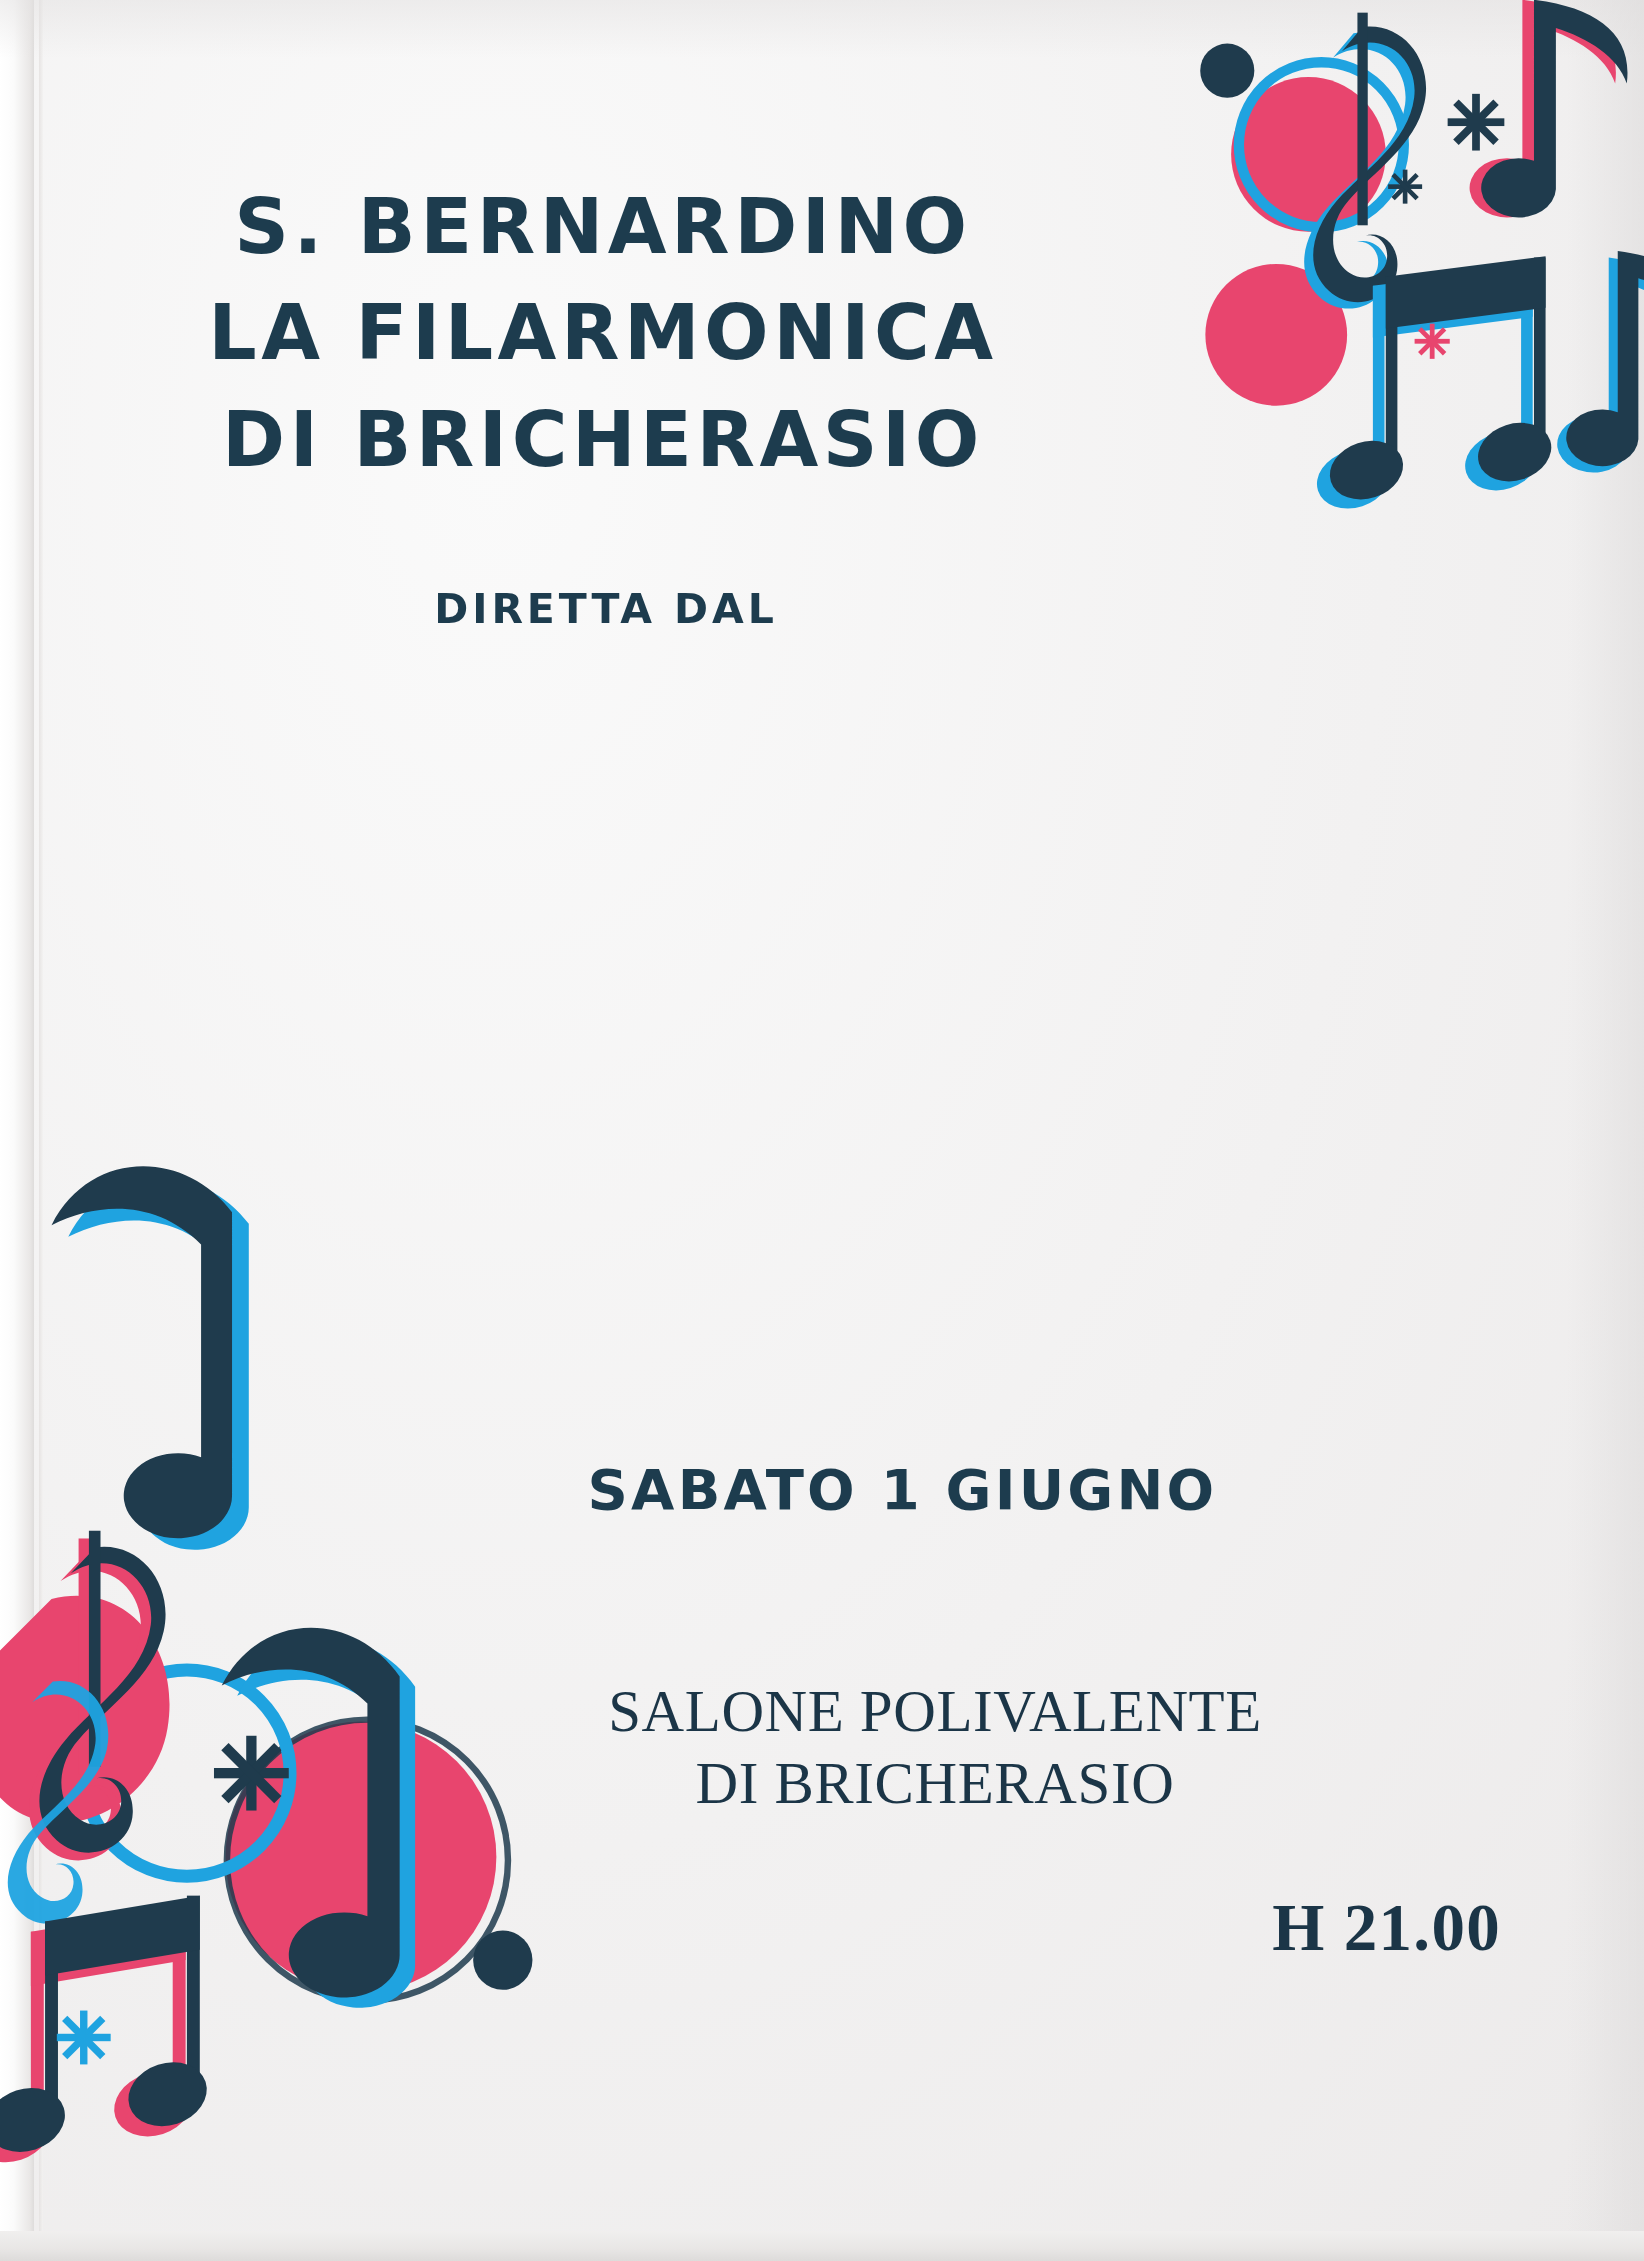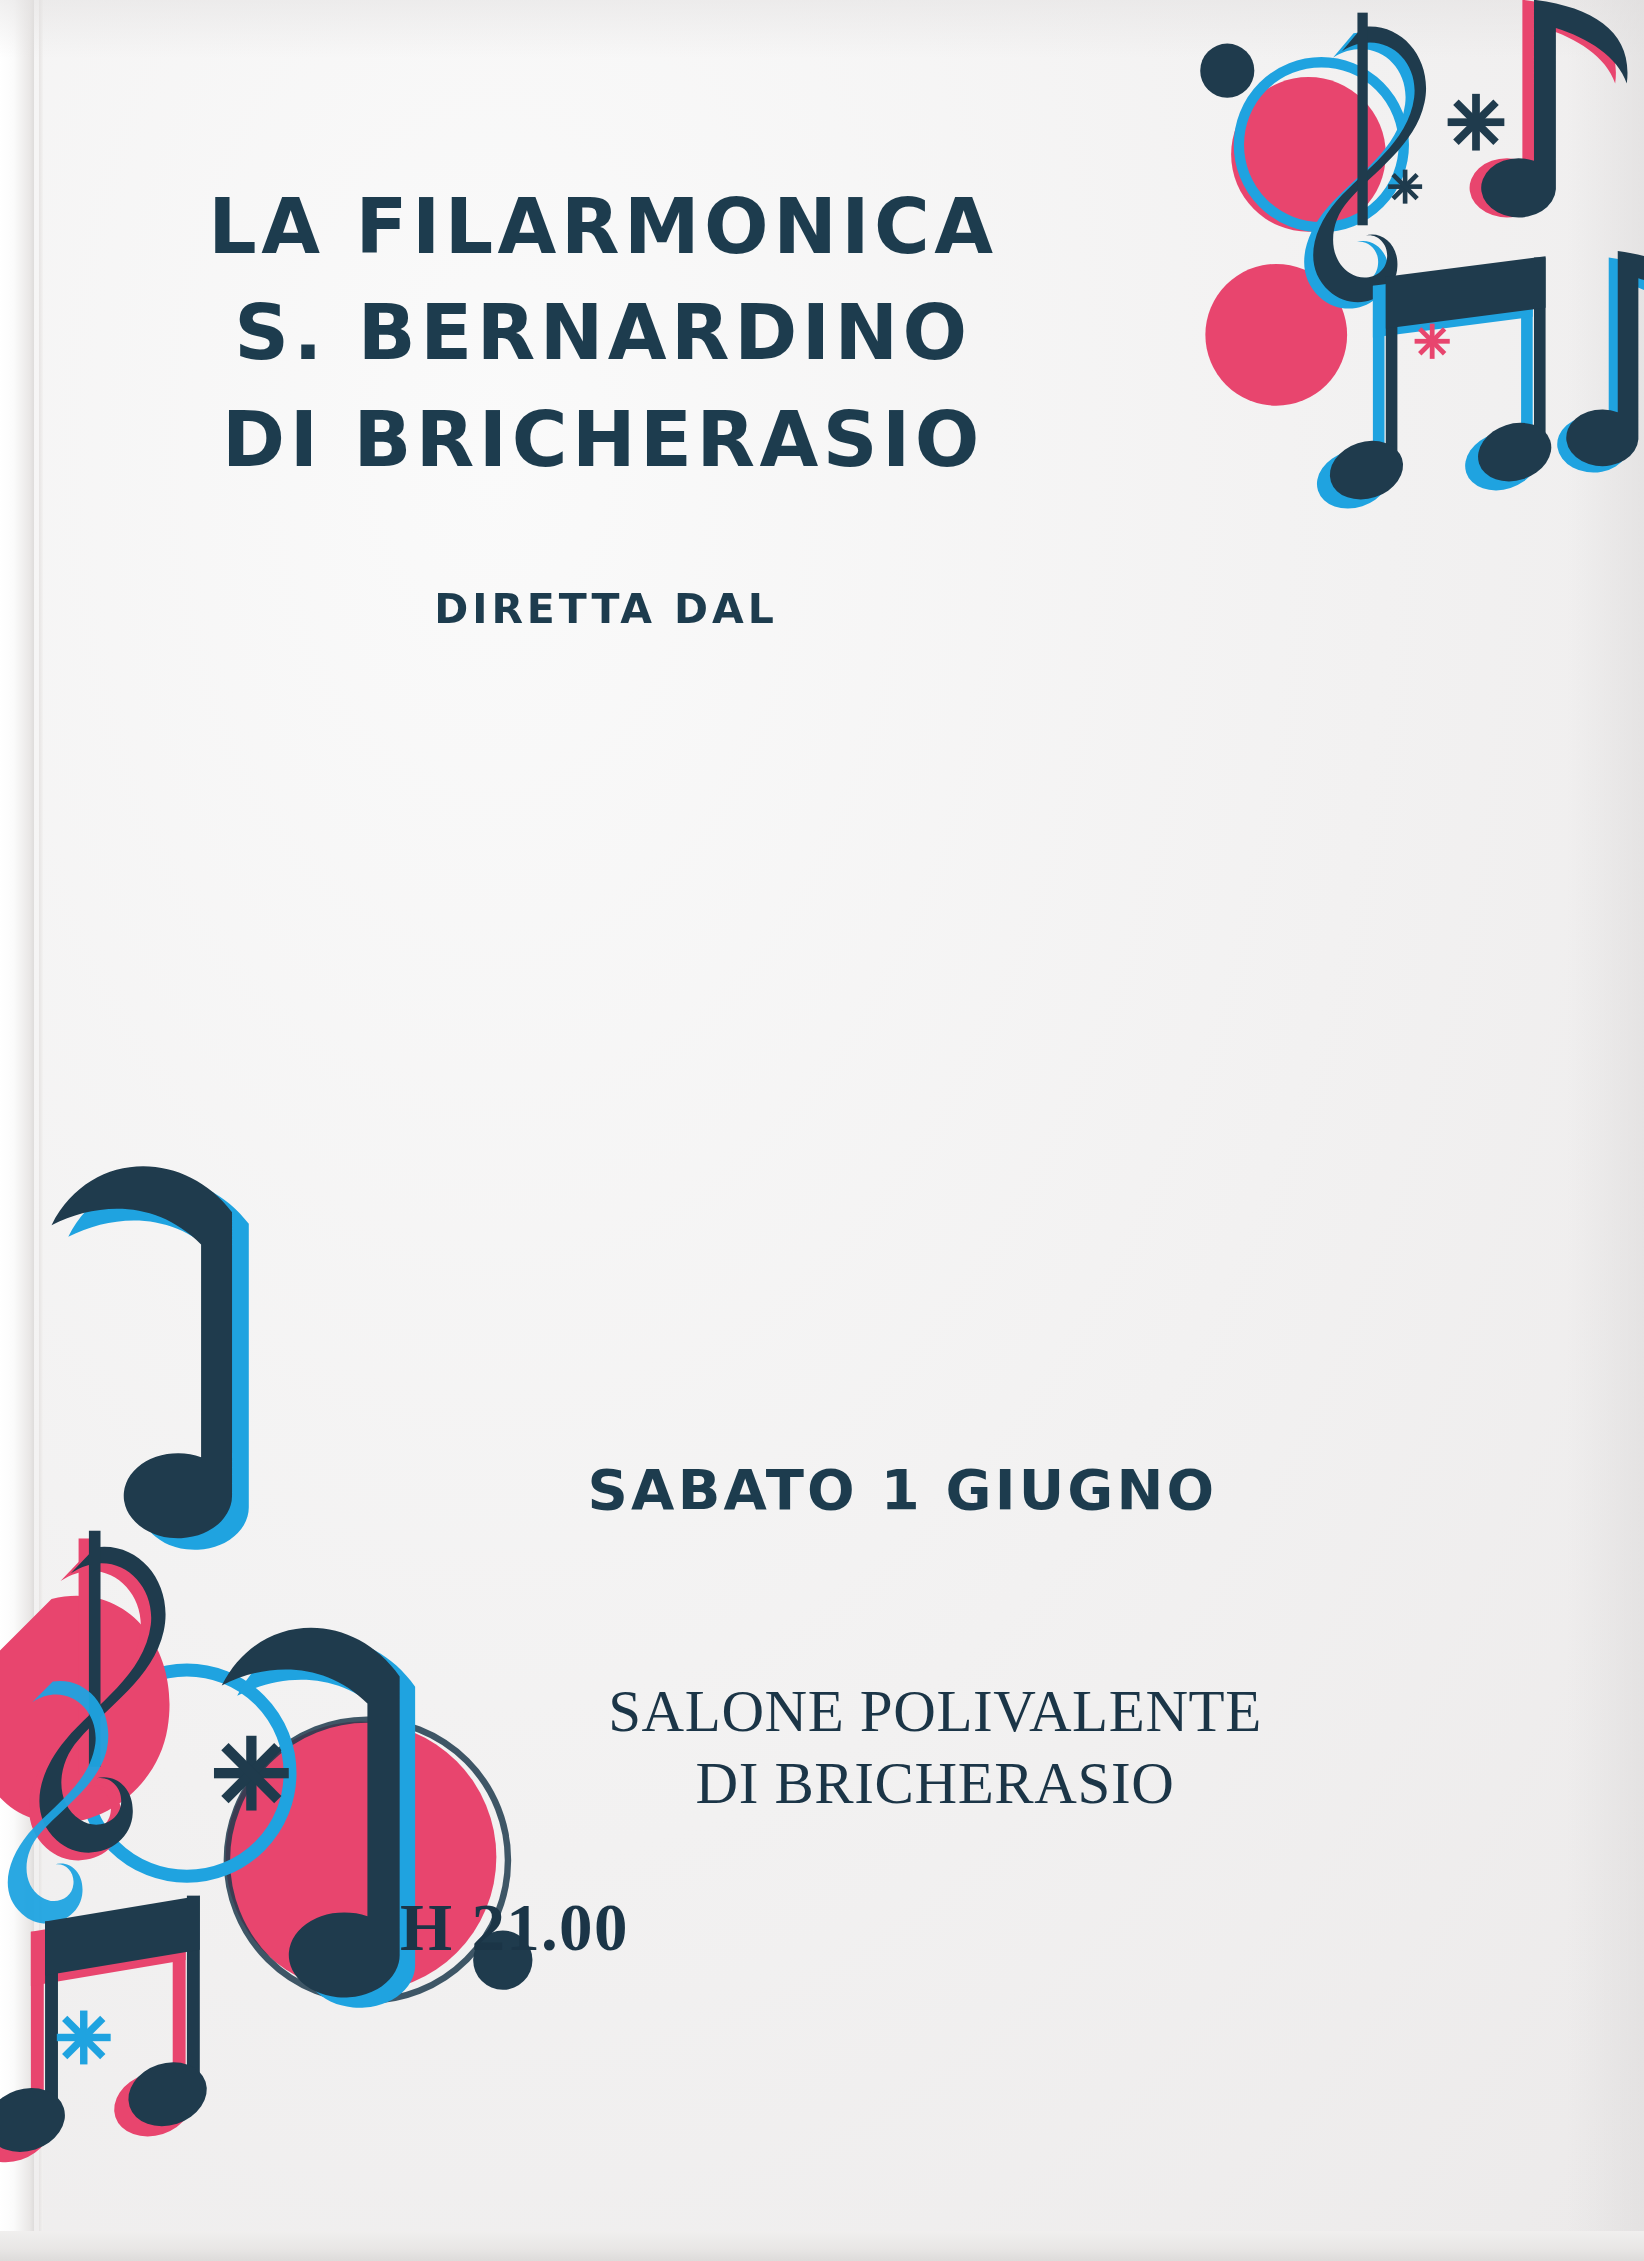--- a/index.html
+++ b/index.html
@@ -122,26 +122,27 @@
     font-family: "Liberation Serif", serif;
     font-weight: 400;
     font-size: 59px;
     line-height: 1.22;
     letter-spacing: 0.6px;
   }
   .time {
     position: absolute;
     left: 400px; top: 1889px;
     width: 1070px;
-    text-align: left;
+    text-align: right;
     color: #1b3547;
     font-family: "Liberation Serif", serif;
     font-weight: 700;
     font-size: 67px;
     letter-spacing: 1.3px;
+    padding-left: 31px;
   }
 
   
   .art {
     position: absolute;
     z-index: 2;
     pointer-events: none;
   }
   .art-top-right { right: -19.3px; top: -26px; }
   .art-bottom-left { left: -26px; top: 1122px; }
@@ -303,22 +304,22 @@
       <rect x="-8" y="-58" width="16" height="116"></rect>
       <rect x="-58" y="-8" width="116" height="16"></rect>
       <rect x="-8" y="-58" width="16" height="116" transform="rotate(45)"></rect>
       <rect x="-8" y="-58" width="16" height="116" transform="rotate(-45)"></rect>
     </g>
   </svg>
 
   <div class="text-layer">
 
     <div class="band-name">
+      <div>S. BERNARDINO</div>
       <div>LA FILARMONICA</div>
-      <div>S. BERNARDINO</div>
       <div>DI BRICHERASIO</div>
     </div>
 
     <div class="conductor">
       <div>DIRETTA DAL</div>
     </div>
 
 
     <div class="date-line">SABATO 1 GIUGNO</div>
 

